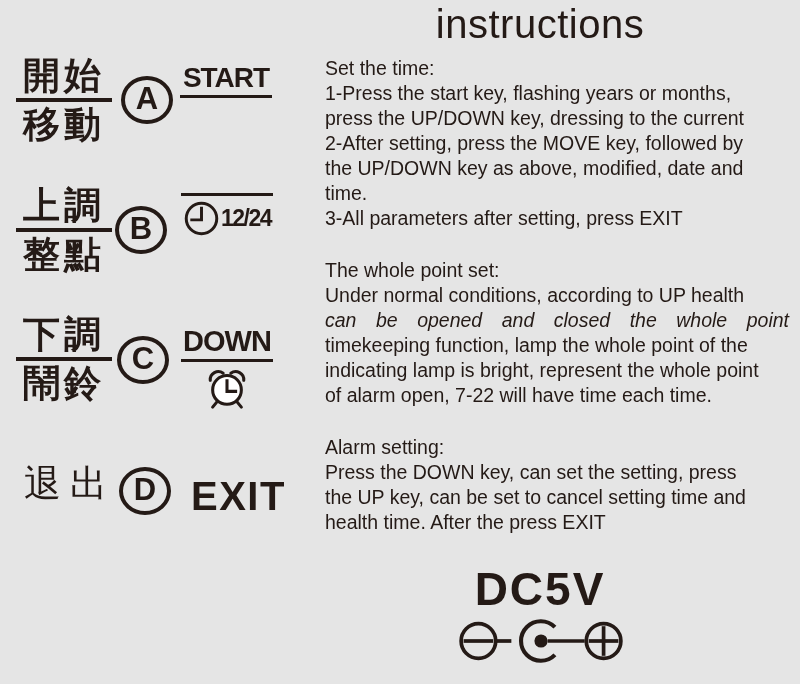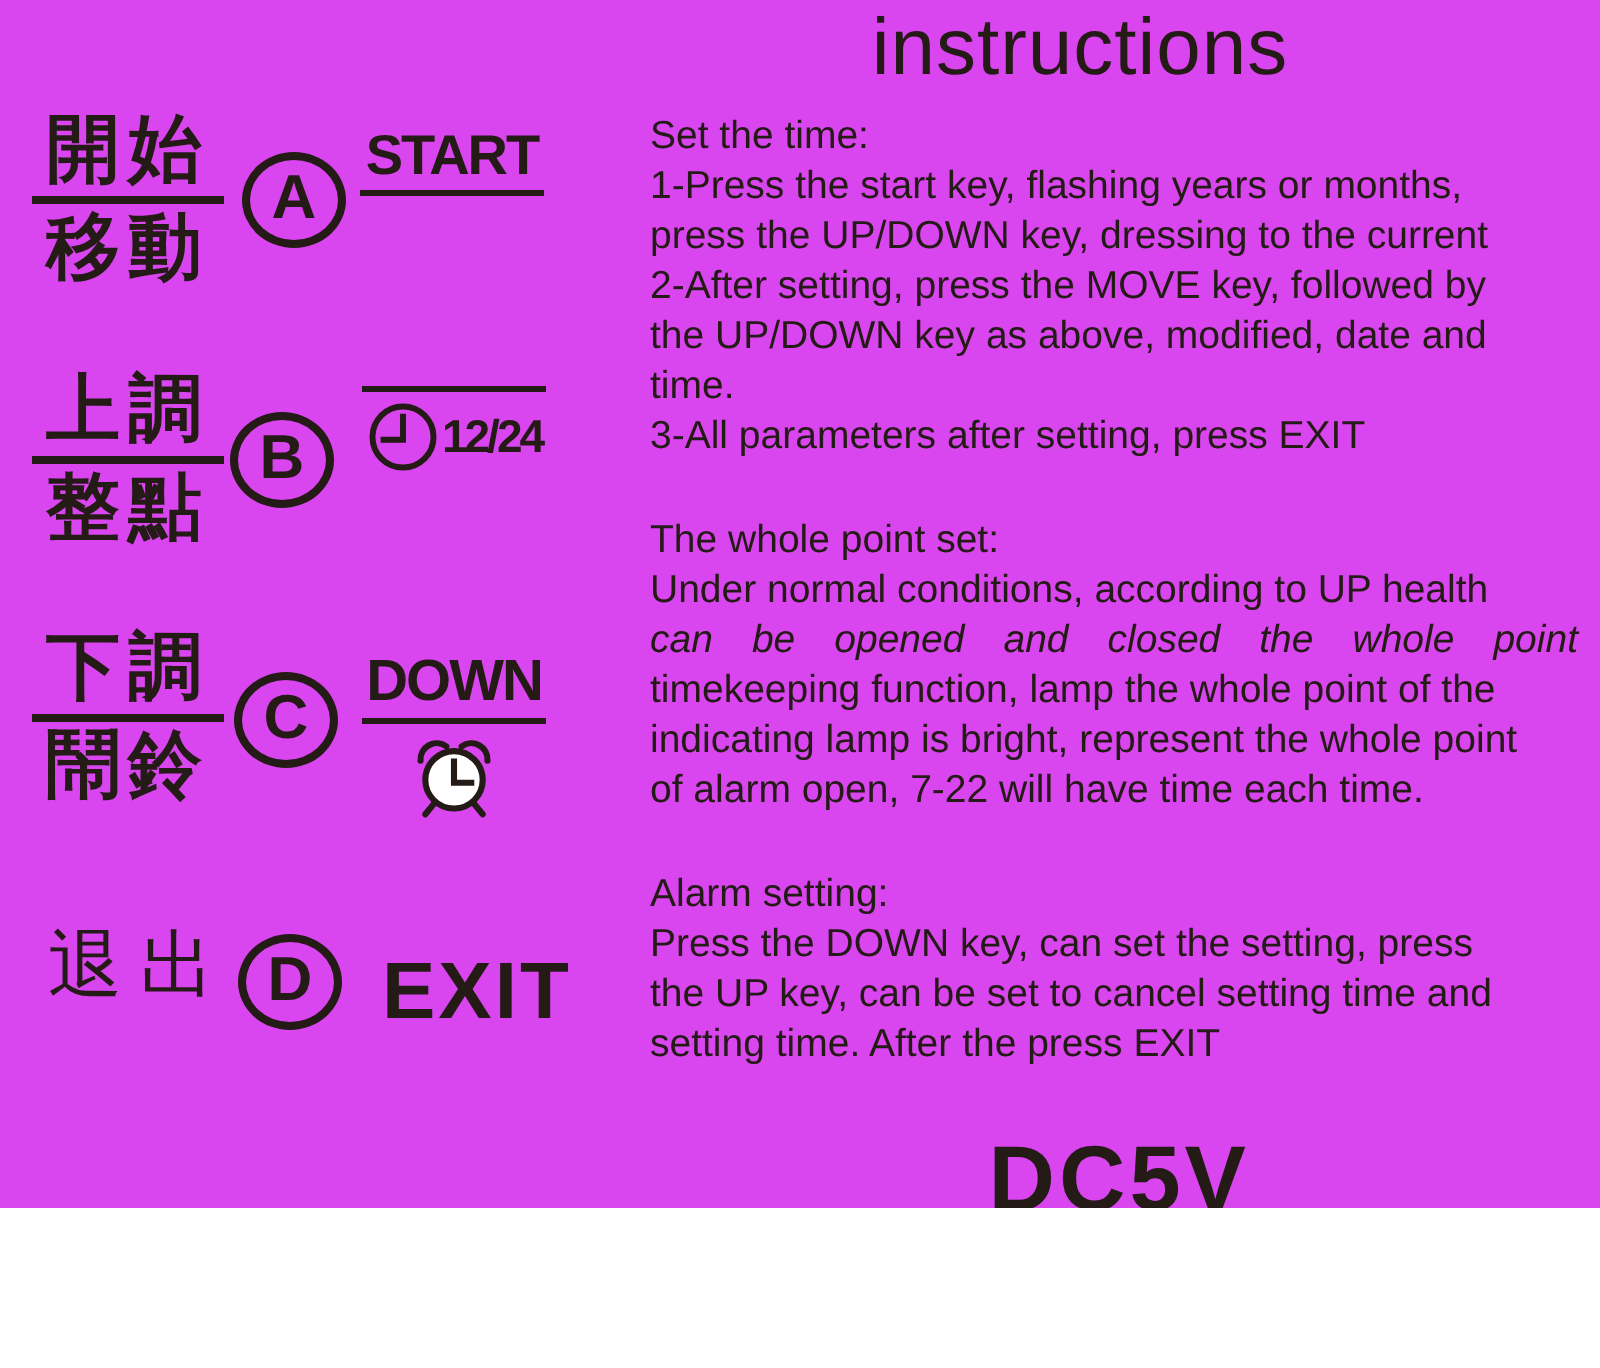--- a/index.html
+++ b/index.html
@@ -1,18 +1,18 @@
 <!DOCTYPE html>
 <html><head>
 <meta charset="utf-8">
 <style>
   * { margin:0; padding:0; box-sizing:border-box; }
   html,body { background:#ffffff; }
   .page{
-    position:relative; width:800px; height:604px; background:#d946ef;
+    position:relative; width:800px; height:684px; background:#e5e5e5;
     color:#241a16; font-family:"Liberation Sans","DejaVu Sans",sans-serif;
     overflow:hidden;
   }
   
   .title{
     position:absolute; left:325px; top:2px; width:430px;
     text-align:center; font-size:40px; font-weight:400; letter-spacing:0.5px;
   }
   
   .cjk{
@@ -55,21 +55,21 @@
   
   .text{
     position:absolute; left:325px; top:56px; width:464px;
     font-size:19.5px; line-height:25px;
   }
   .text .section{ margin-bottom:27px; }
   .text .ln{ white-space:nowrap; }
   .text .ln.justify{ white-space:normal; text-align:justify; text-align-last:justify;font-style:italic; }
   
   .dc5v{
-    position:absolute; left:455px; top:562px; width:170px; text-align:right;
+    position:absolute; left:455px; top:562px; width:170px; text-align:center;
     font-size:46px; font-weight:700; letter-spacing:2px;
   }
   .polarity{ position:absolute; left:457px; top:616px; }
 </style>
 </head>
 <body>
 
 <div class="page">
 
   <div class="title">instructions</div>
@@ -150,21 +150,21 @@
       <div class="ln">Under normal conditions, according to UP health</div>
       <div class="ln justify">can be opened and closed the whole point</div>
       <div class="ln">timekeeping function, lamp the whole point of the</div>
       <div class="ln">indicating lamp is bright, represent the whole point</div>
       <div class="ln">of alarm open, 7-22 will have time each time.</div>
     </div>
     <div class="section">
       <div class="ln">Alarm setting:</div>
       <div class="ln">Press the DOWN key, can set the setting, press</div>
       <div class="ln">the UP key, can be set to cancel setting time and</div>
-      <div class="ln">setting time. After the press EXIT</div>
+      <div class="ln">health time. After the press EXIT</div>
     </div>
   </div>
 
   <div class="dc5v">DC5V</div>
   <svg class="polarity" width="168" height="50" viewBox="0 0 204 60">
     <circle cx="26" cy="30" r="21" fill="none" stroke="#241a16" stroke-width="4.5"></circle>
     <line x1="8" y1="30" x2="44" y2="30" stroke="#241a16" stroke-width="4.5"></line>
     <line x1="47" y1="30" x2="66" y2="30" stroke="#241a16" stroke-width="4.5"></line>
     <path d="M 118.9 13.2 A 24 24 0 1 0 118.9 46.8" fill="none" stroke="#241a16" stroke-width="5"></path>
     <circle cx="102" cy="30" r="8" fill="#241a16"></circle>

